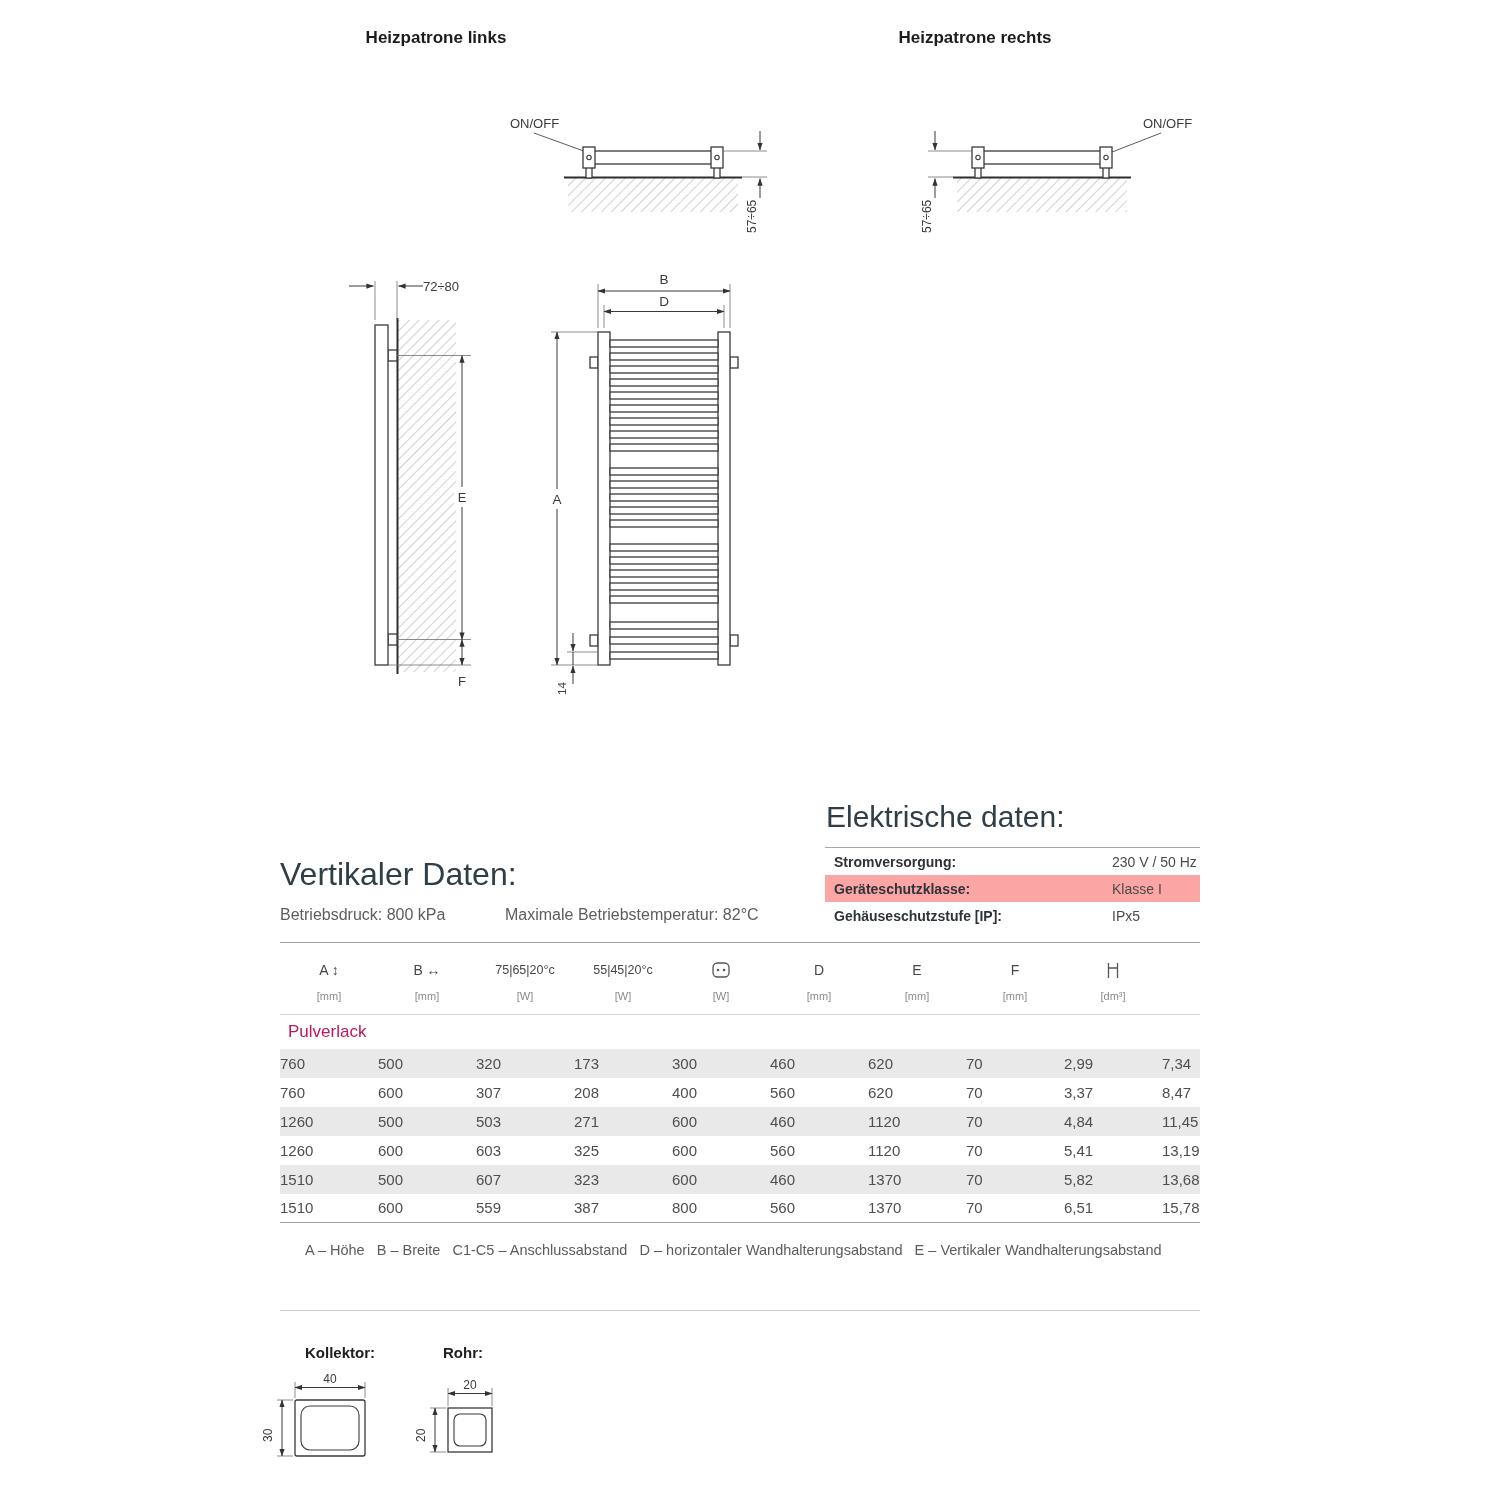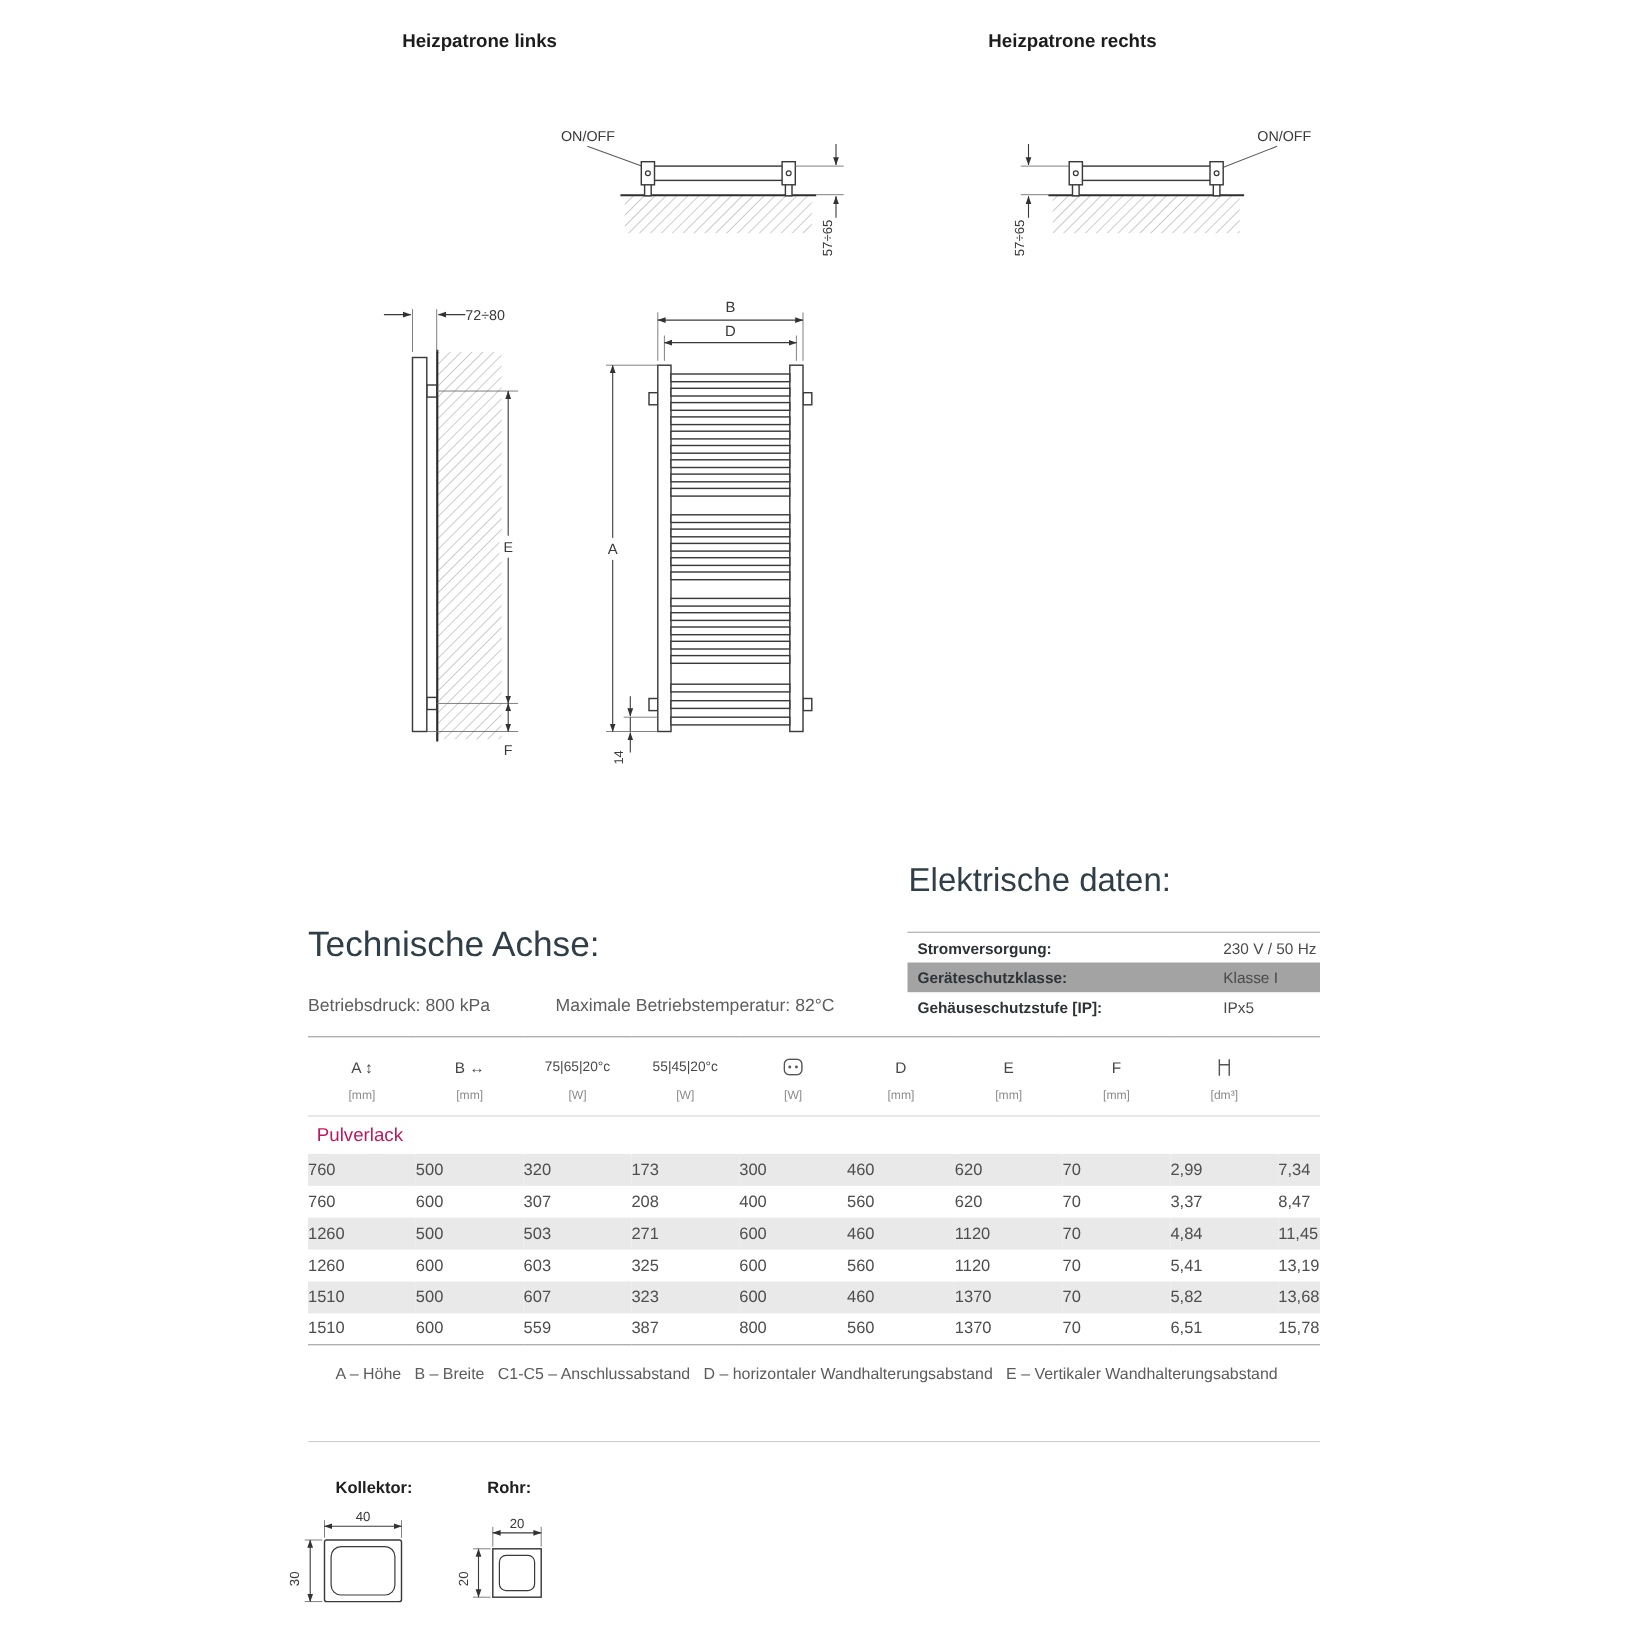--- a/index.html
+++ b/index.html
@@ -1,27 +1,27 @@
 <!DOCTYPE html>
 <html><head>
 <meta charset="utf-8">
 <style>
   * { margin:0; padding:0; box-sizing:border-box; }
   html,body { background:#fff; }
   body { font-family:"Liberation Sans","DejaVu Sans",sans-serif; color:#3c3c3c; }
   .page { position:relative; width:1200px; height:1500px; background:#fff; overflow:hidden; }
   .abs { position:absolute; }
   .dwg-title { font-weight:700; font-size:17px; color:#1c1c1c; transform:translateX(-50%); white-space:nowrap; }
-  .section-title { font-weight:400; color:#2f3e47; white-space:nowrap; }
+  .section-title { font-weight:400; color:#2f3e47; white-space:nowrap;margin-top:16px; }
   .t-tech { font-size:32px; }
   .t-elec { font-size:30px; }
   .subinfo { font-size:16px; color:#5d5d5d; white-space:nowrap; }
   .etable { width:436px; border-top:1px solid #a8a8a8; }
   .erow { display:flex; height:27px; align-items:center; font-size:14px; }
-  .erow.shade { background:#a3a3a3; }
+  .erow.shade { background:#fca5a5; }
   .elabel { font-weight:700; color:#2e3338; padding-left:9px; flex:0 0 287px; }
   .evalue { color:#4a4a4a; }
   .spec { left:280px; top:942px; width:980px; }
   .spec table { width:100%; border-collapse:collapse; table-layout:fixed; border-top:1px solid #9c9c9c; border-bottom:1px solid #9c9c9c; }
   .spec thead tr { border-bottom:1px solid #d4d4d4; }
   .spec th { padding:16px 0 12px; vertical-align:top; font-weight:400; }
   .sym { font-size:14px; color:#474747; height:22px; display:flex; align-items:center; justify-content:center; gap:2px; }
   .unit { font-size:11px; color:#8b8b8b; margin-top:9px; line-height:12px; text-align:center; }
   .section-row td { height:34px; text-align:left; font-size:17px; color:#be185d; padding-left:8px; }
   .data-row td { height:29px; text-align:left; font-size:15px; color:#4e4e4e; }
@@ -200,21 +200,21 @@
       <div class="erow shade">
         <span class="elabel">Geräteschutzklasse:</span>
         <span class="evalue">Klasse I</span>
       </div>
       <div class="erow">
         <span class="elabel">Gehäuseschutzstufe [IP]:</span>
         <span class="evalue">IPx5</span>
       </div>
     </div>
 
-  <div class="abs section-title t-tech" style="left:280px; top:840px">Technische Achse:</div>
+  <div class="abs section-title t-tech" style="left:280px; top:840px">Vertikaler Daten:</div>
   <div class="abs subinfo" style="left:280px; top:906px">Betriebsdruck: 800 kPa</div>
   <div class="abs subinfo" style="left:505px; top:906px">Maximale Betriebstemperatur: 82°C</div>
 
   <div class="abs spec">
     <table>
       <thead>
         <tr>
             <th>
               <div class="sym">A ↕</div>
               <div class="unit">[mm]</div>

